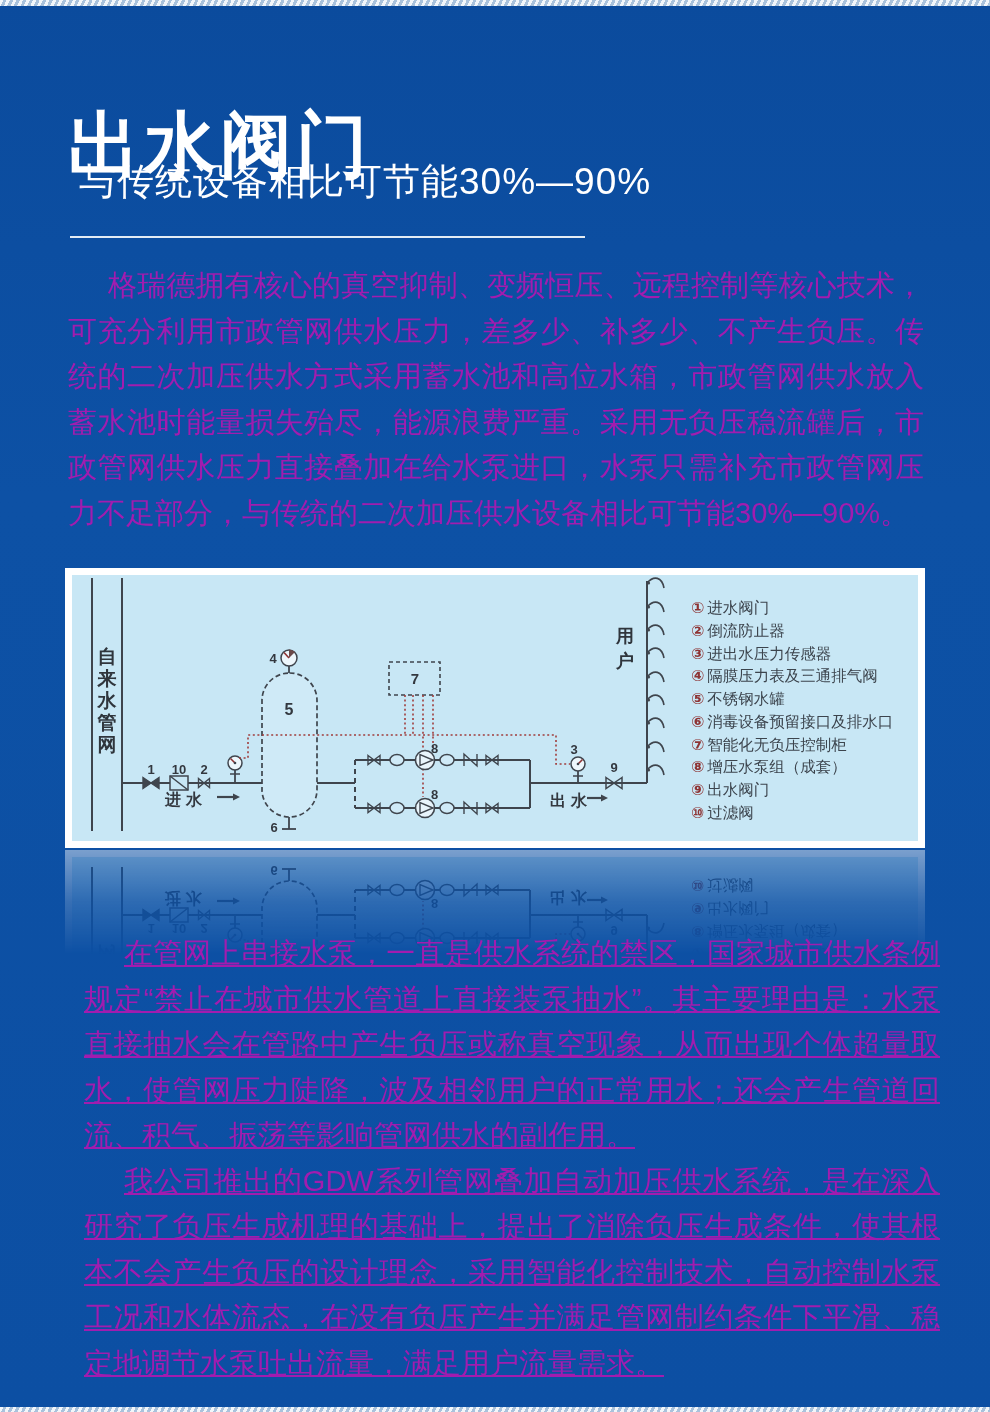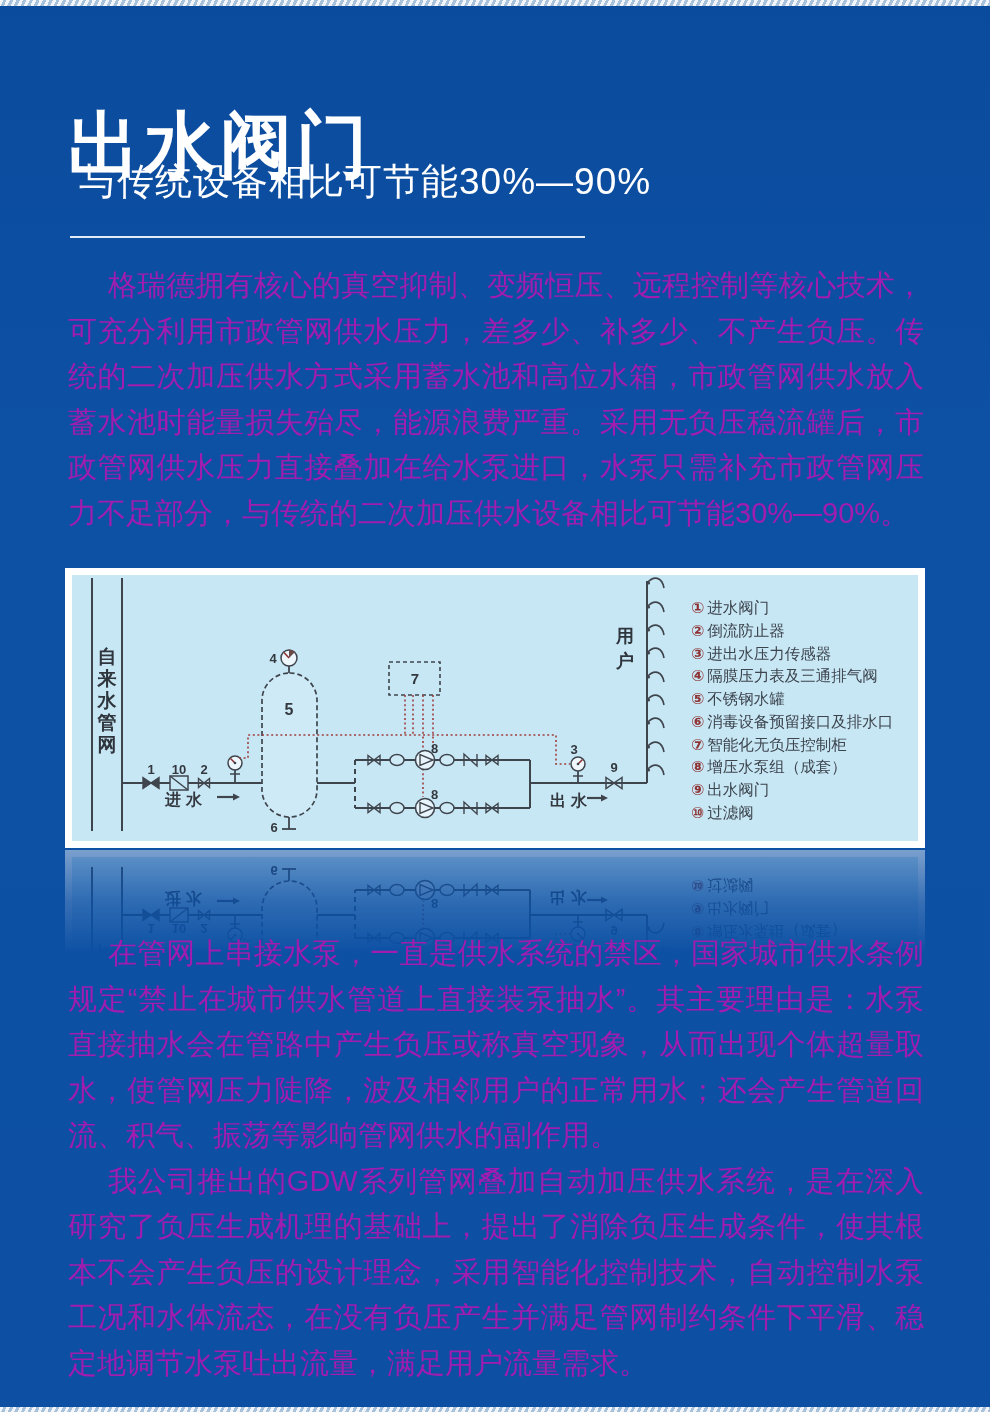--- a/index.html
+++ b/index.html
@@ -15,21 +15,21 @@
 
   .title{position:absolute;left:68px;top:50px;font-size:72px;font-weight:bold;
     color:#ffffff;letter-spacing:4px;}
   .subtitle{position:absolute;left:79px;top:157px;font-size:37px;color:#ffffff;
     letter-spacing:1px;text-align:center;}
   .divider{position:absolute;left:70px;top:236px;width:515px;height:2px;background:#e2ebf4;}
 
   .bodytext{color:#a21caf;font-size:29px;line-height:45.5px;text-align:justify;}
   .bodytext p{margin:0;text-indent:40px;}
   #para1{position:absolute;left:68px;top:263px;width:856px;}
-  #paras23{position:absolute;left:68px;top:931px;width:856px;}
+  #paras23{position:absolute;left:84px;top:931px;width:856px;text-decoration:underline;}
 
   .panel{position:absolute;left:65px;top:568px;width:860px;height:280px;}
   .panel svg{display:block;}
 
   .reflection{position:absolute;left:65px;top:850px;width:860px;height:116px;
     overflow:hidden;opacity:.5;filter:blur(.5px);
     -webkit-mask-image:linear-gradient(180deg,rgba(0,0,0,.9) 0%,rgba(0,0,0,.35) 45%,transparent 90%);
     mask-image:linear-gradient(180deg,rgba(0,0,0,.9) 0%,rgba(0,0,0,.35) 45%,transparent 90%);}
   .reflection svg{display:block;transform:scaleY(-1);}
 

